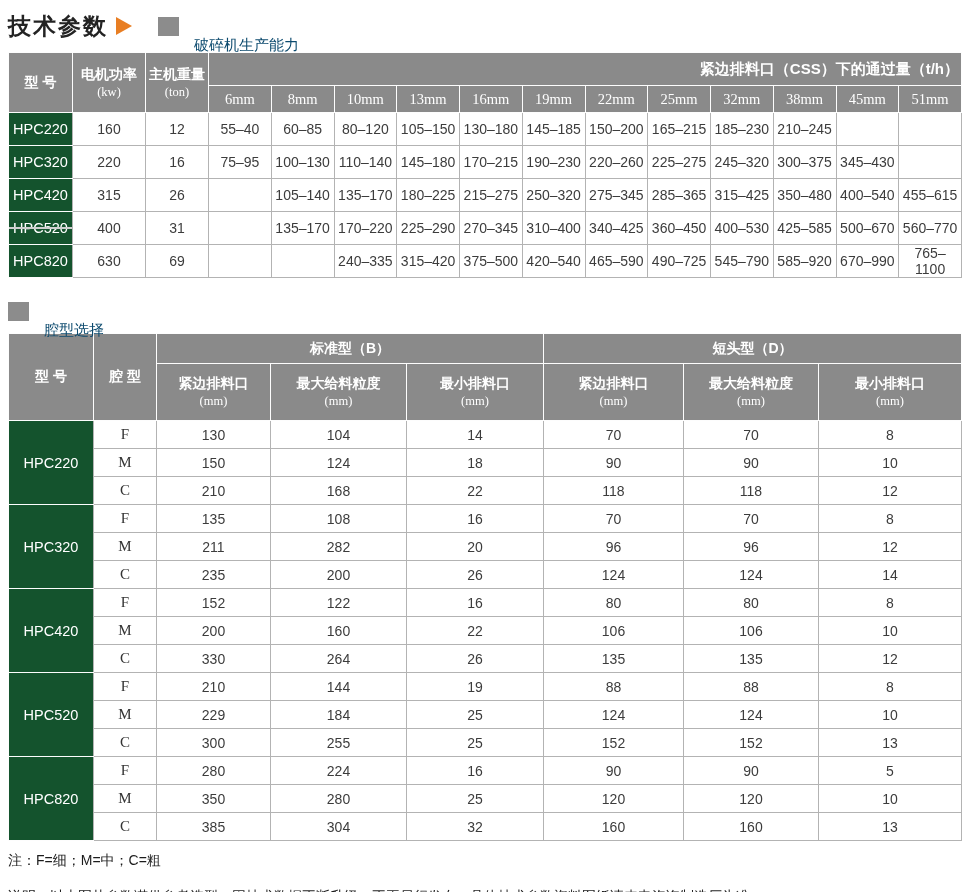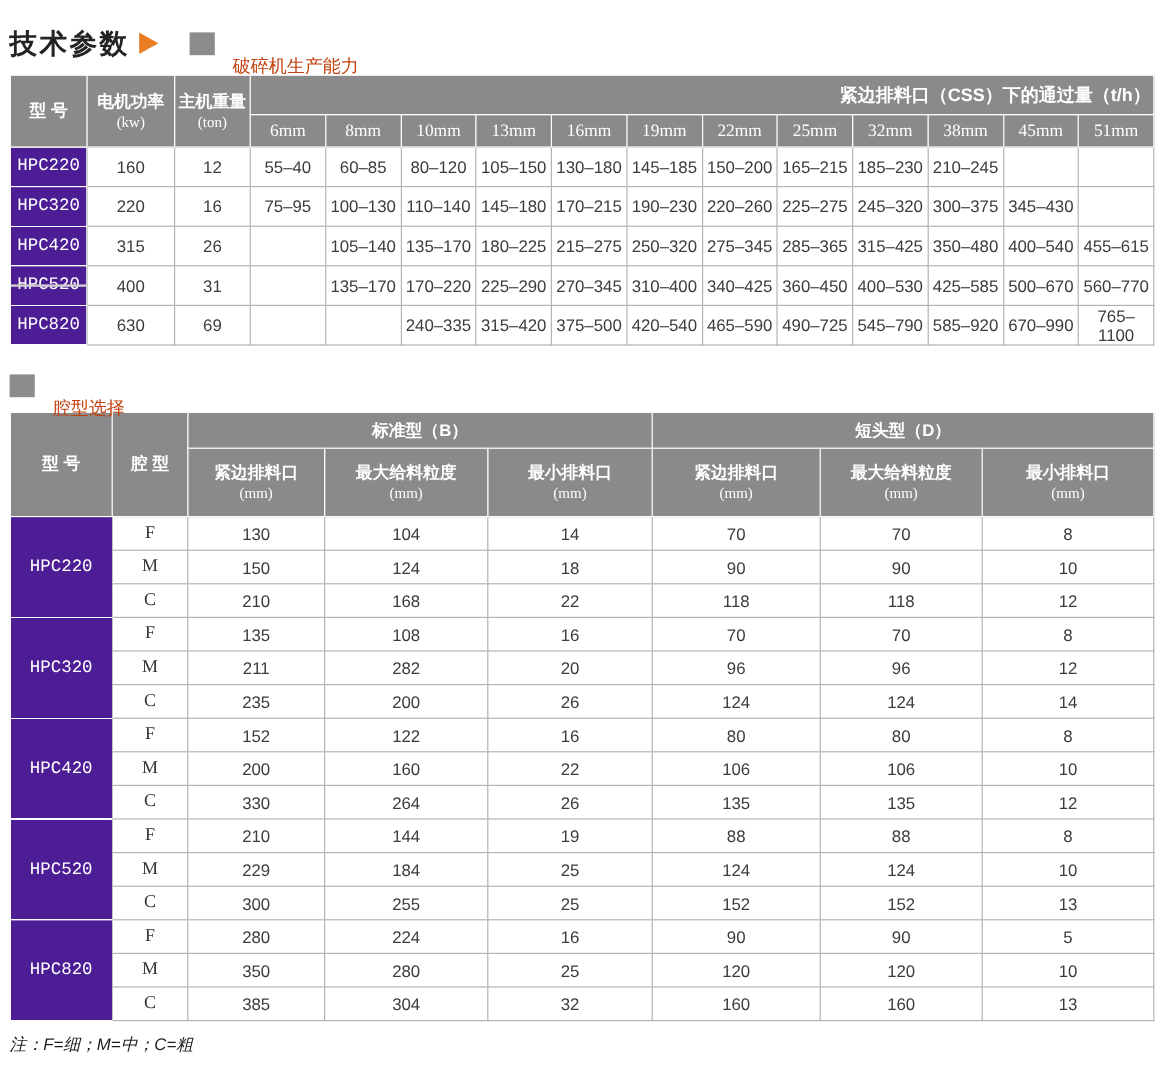--- a/index.html
+++ b/index.html
@@ -1,66 +1,66 @@
 <!DOCTYPE html>
 <html><head>
 <meta charset="utf-8">
 <style>
   * { margin:0; padding:0; box-sizing:border-box; }
   html,body { background:#fff; }
   .page {
-    width:970px; height:892px; padding:16px 8px;
+    width:970px; height:892px; padding:6px 8px;
     font-family:"Liberation Sans", sans-serif; color:#333;
   }
   .title-row { display:flex; align-items:center; height:36px; margin:2px 0 6px 0; }
   .page-title { font-size:23px; font-weight:700; color:#232323; letter-spacing:2px; }
   .arrow-icon {
     width:0; height:0; margin-left:8px;
     border-top:9px solid transparent; border-bottom:9px solid transparent;
     border-left:16px solid #e87e23;
   }
   .section-square { width:21px; height:19px; background:#8c8c8c; }
   .title-row .section-square { margin-left:26px; }
-  .section-label { font-size:15px; color:#c2410c; margin-left:15px;margin-top:39px; }
+  .section-label { font-size:15px; color:#0c4a6e; margin-left:15px;margin-top:39px; }
   .section-row { display:flex; align-items:center; height:24px; margin:21px 0 10px 0;text-align:right; }
 
   table { width:954px; border-collapse:collapse; table-layout:fixed; }
   th {
     background:#8a8a8a; color:#fff; font-size:14px; font-weight:700;
     border:1px solid #fdfdfd; padding:0 2px; text-align:center; vertical-align:middle;
   }
   .th-throughput { font-size:15px;text-align:right; }
   .h-cn { display:block; }
   .h-unit { display:block; font-family:"Liberation Serif", serif; font-weight:400; font-size:12.5px; margin-top:1px; }
   .mm-col { font-family:Liberation Serif, serif; font-weight:400; font-size:14.5px; }
 
   td {
     border:1px solid #b3b3b3; text-align:center; vertical-align:middle;
     font-size:14px; color:#3c3c3c; padding:0 2px;
   }
   td.model {
-    background:#4c1d95; color:#fff; font-family:Liberation Mono, monospace; font-size:14.5px;
+    background:#14532d; color:#fff; font-family:Liberation Sans, sans-serif; font-size:14.5px;
     border-color:#fdfdfd; border-right-color:#b3b3b3; position:relative;
   }
   td.model.strike::after {
     content:""; position:absolute; left:0; top:50%; width:100%; height:2px;
     background:#cfcfcf; margin-top:-1px;
   }
   td.cavity { font-family:"Liberation Serif", serif; font-size:15px; color:#333; }
 
   .t1 { margin-top:8px; }
   .t1 thead tr:nth-child(1) { height:33px; }
   .t1 thead tr:nth-child(2) { height:27px; }
   .t1 tbody tr { height:33px; }
 
   .t2 thead tr:nth-child(1) { height:30px; }
   .t2 thead tr:nth-child(2) { height:57px; }
   .t2 tbody tr { height:28px; }
 
-  .note { font-size:14px; color:#1c1c1c; margin-top:11px;font-style:italic; }
+  .note { font-size:14px; color:#1c1c1c; margin-top:11px; }
   .note + .note { margin-top:18px; }
 </style>
 </head>
 <body>
 
 <div class="page">
 
   <div class="title-row">
     <span class="page-title">技术参数</span>
     <span class="arrow-icon"></span>

